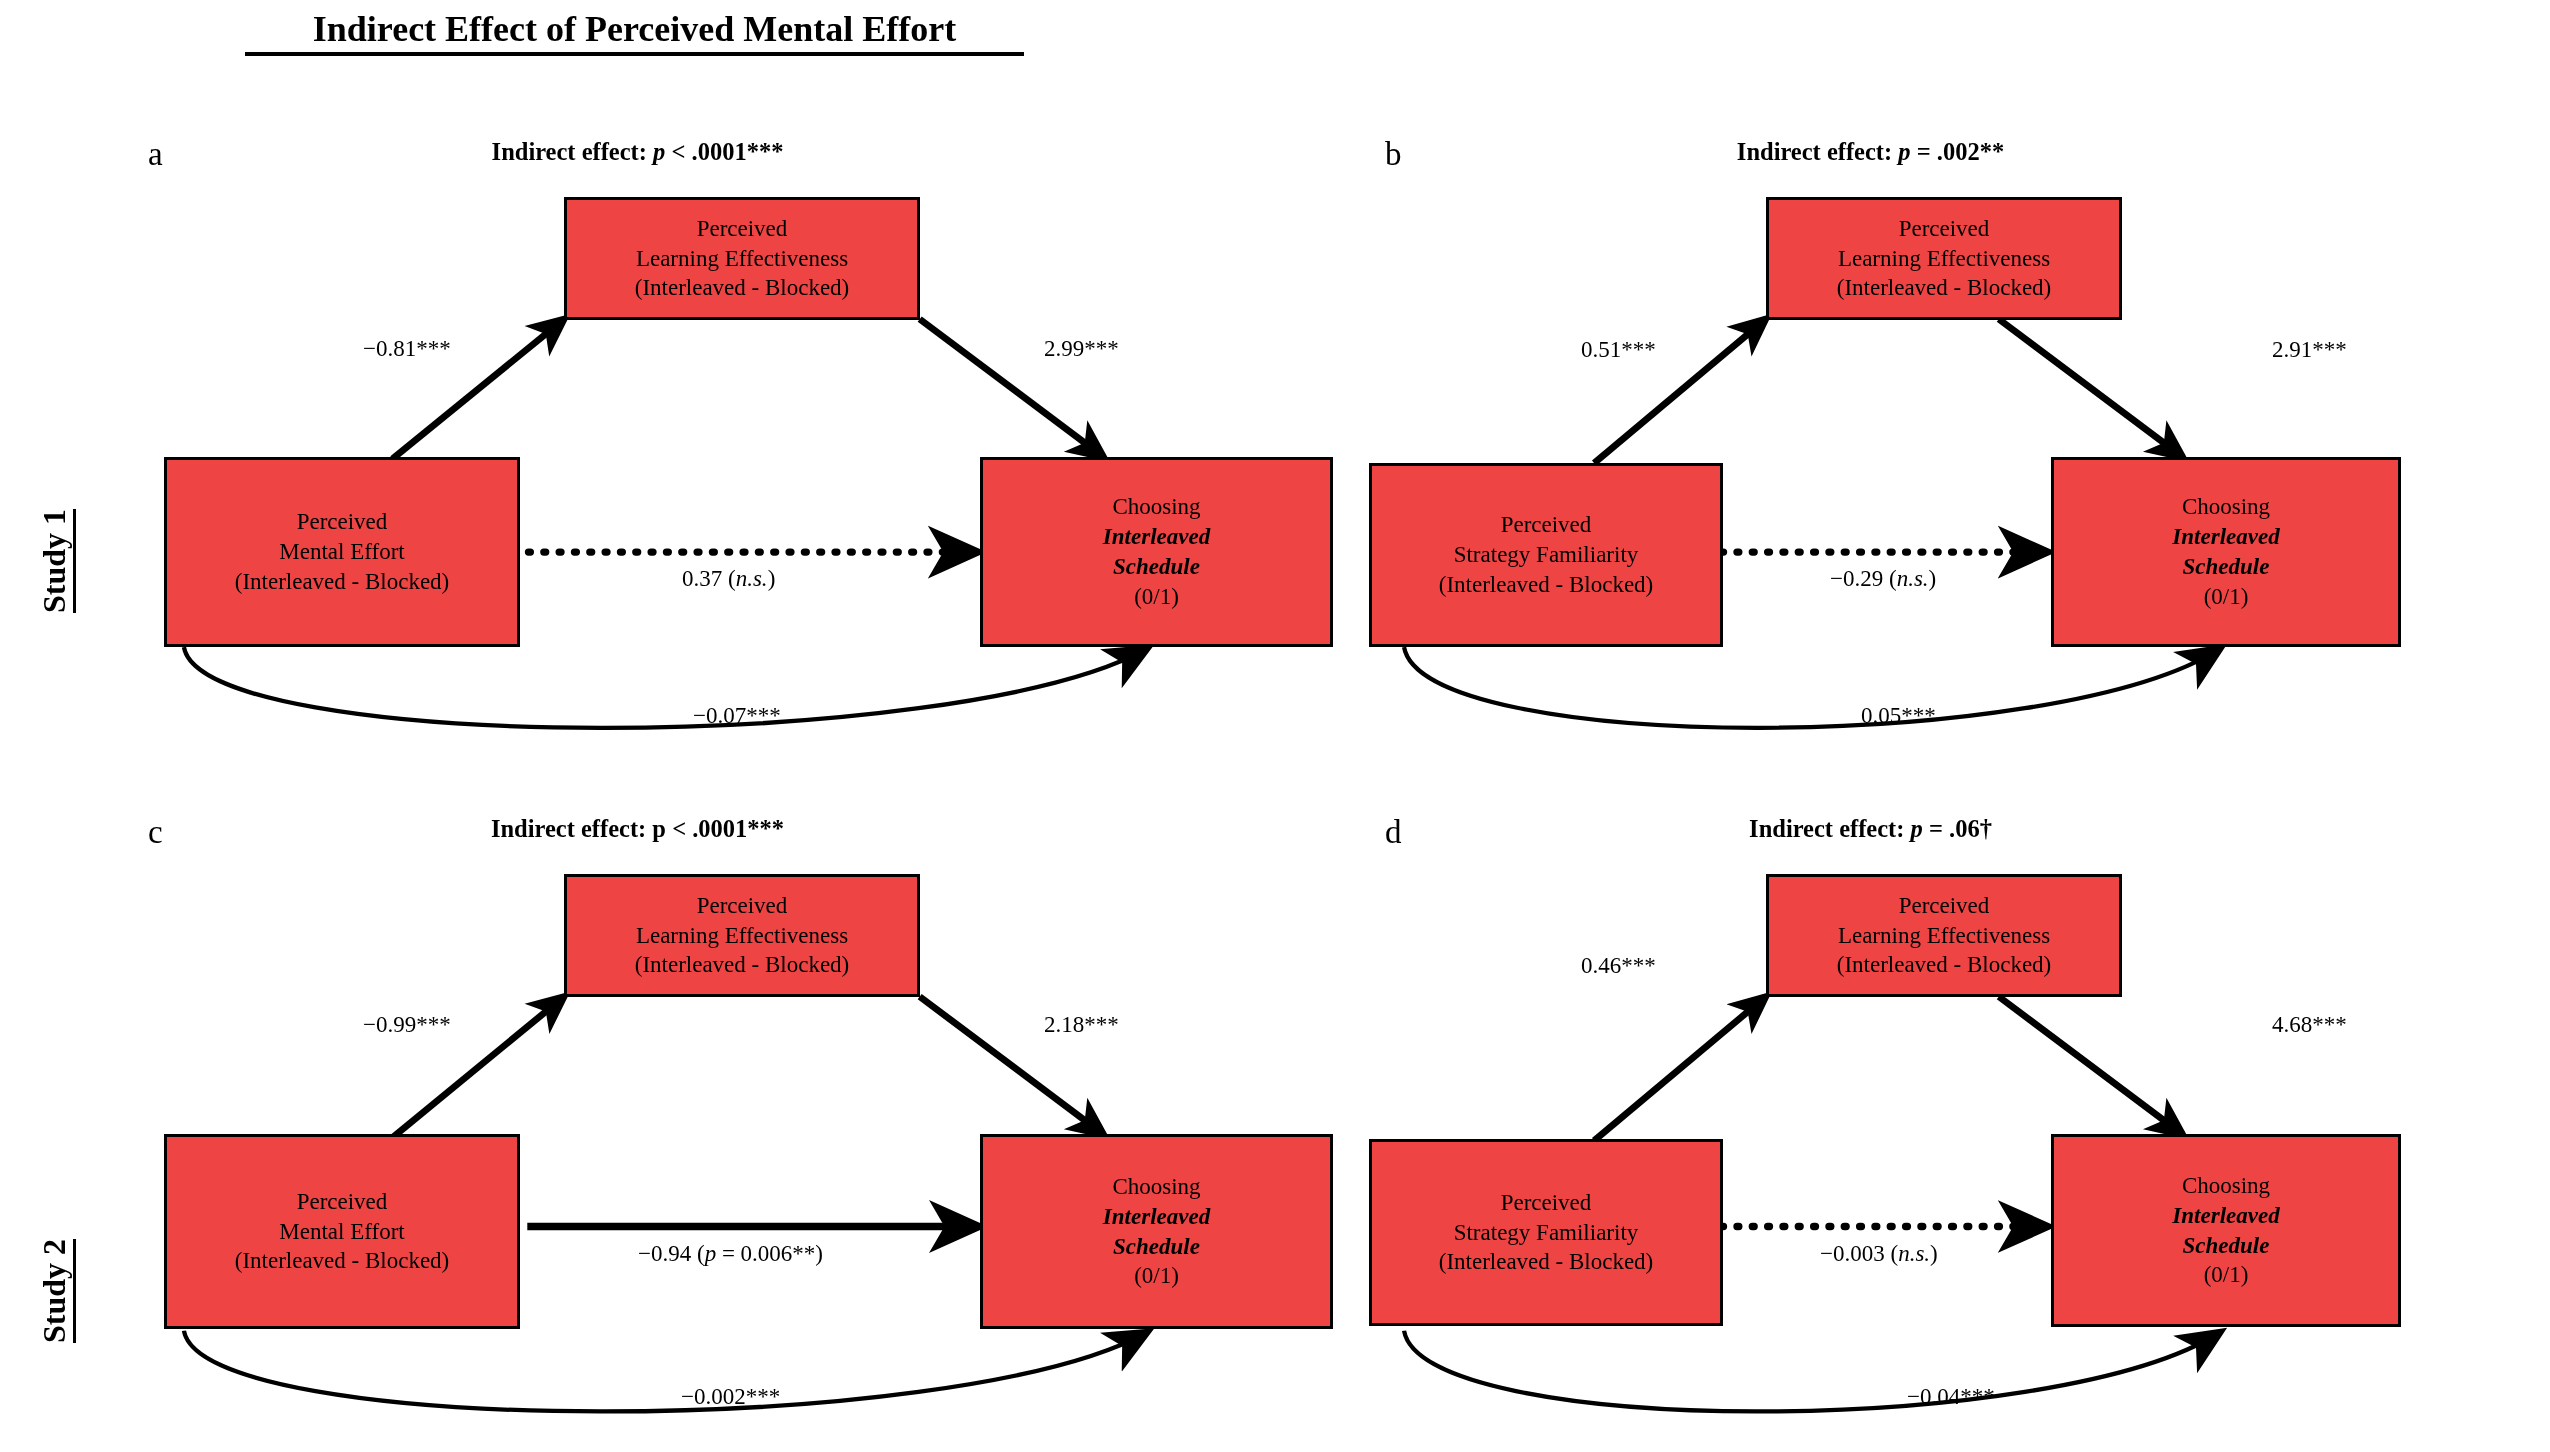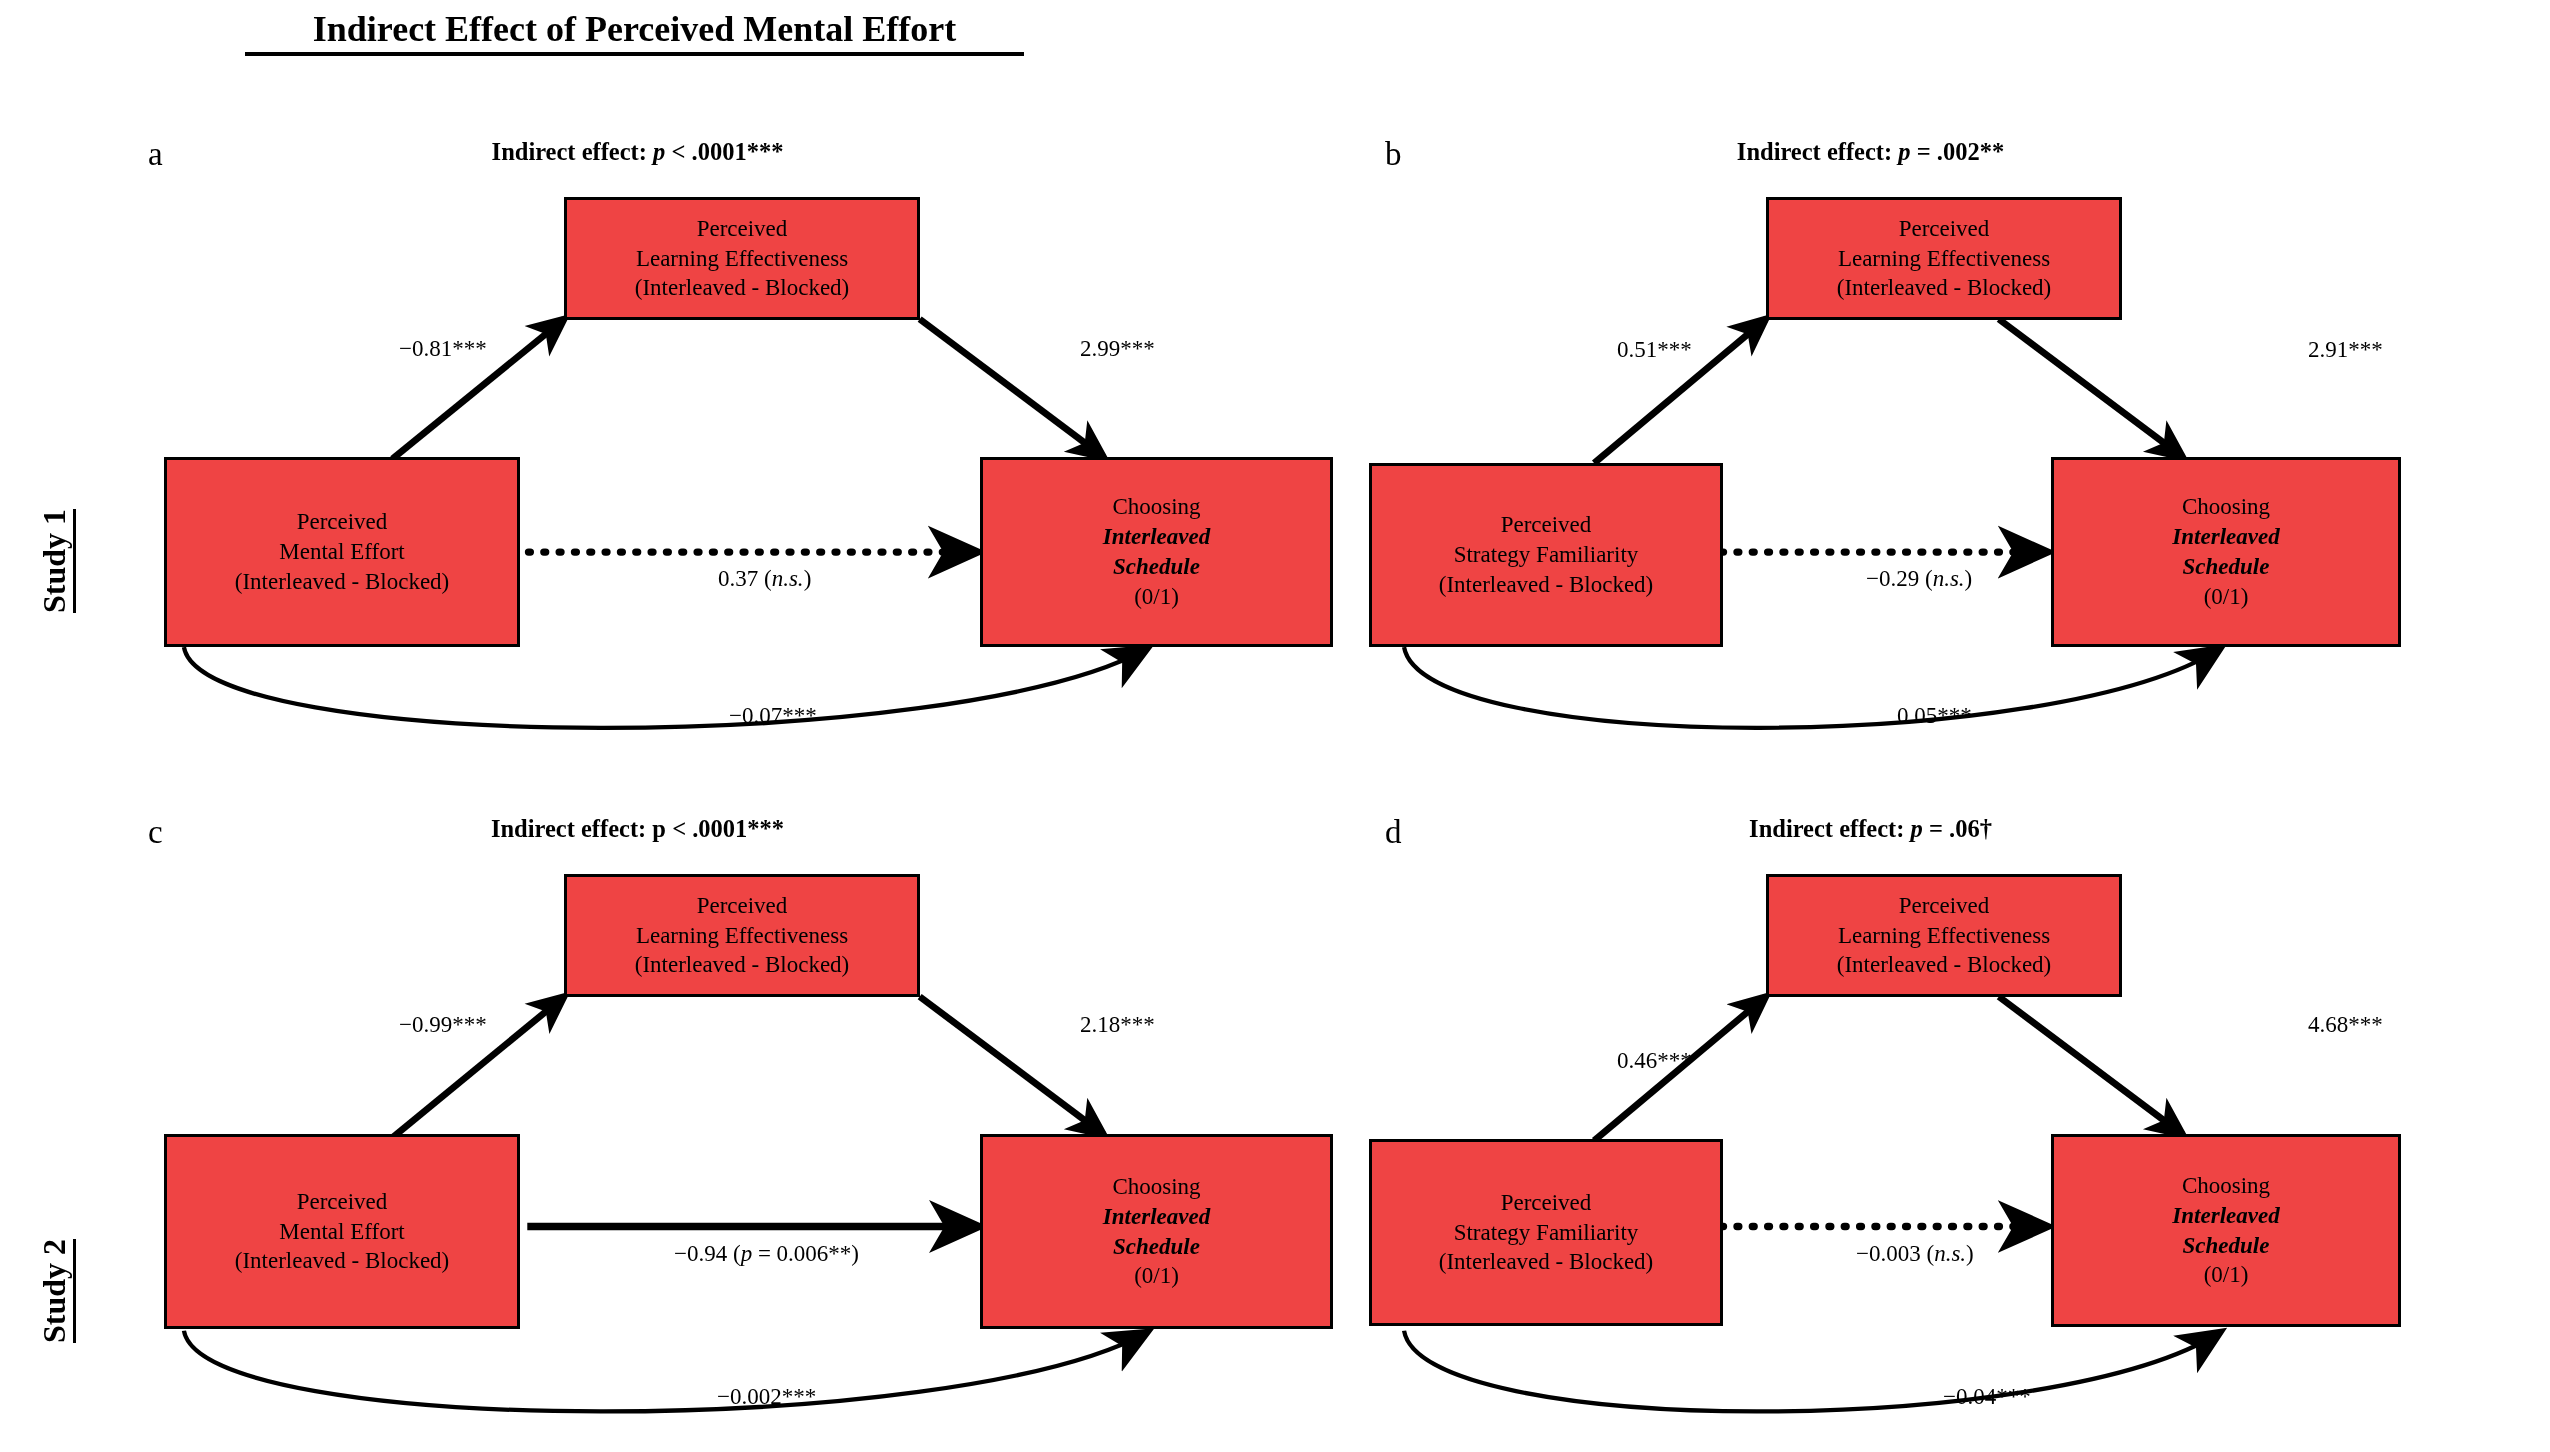--- a/index.html
+++ b/index.html
@@ -77,21 +77,20 @@
   .node span{display:block;}
   .node i{font-style:italic;font-weight:bold;}
 
   
   .plabel{
     position:absolute;
     font-size:23px;
     white-space:nowrap;
     line-height:1;
     z-index:6;
-    margin-left:36px;
   }
   .plabel i{font-style:italic;}
 
   svg.edges{position:absolute;left:0;top:0;width:2550px;height:1453px;z-index:1;overflow:visible;}
 </style>
 </head>
 <body>
 
 <div class="fig">
 
@@ -282,19 +281,19 @@
     </div>
   </div>
 
   <div class="node" style="left:2051px;top:1134px;width:350px;height:193px;">
     <div>
       <span><span>Choosing </span><i>Interleaved</i></span>
       <span><i>Schedule</i><span> (0/1)</span></span>
     </div>
   </div>
 
-  <div class="plabel" style="left:1581px;top:1049px;">0.46***</div>
+  <div class="plabel" style="left:1581px;top:954px;">0.46***</div>
   <div class="plabel" style="left:2272px;top:1013px;">4.68***</div>
   <div class="plabel" style="left:1820px;top:1242px;"><span>−0.003 (</span><i>n.s.</i><span>)</span></div>
   <div class="plabel" style="left:1907px;top:1385px;">−0.04***</div>
 
 </div>
 
 
 </body></html>

